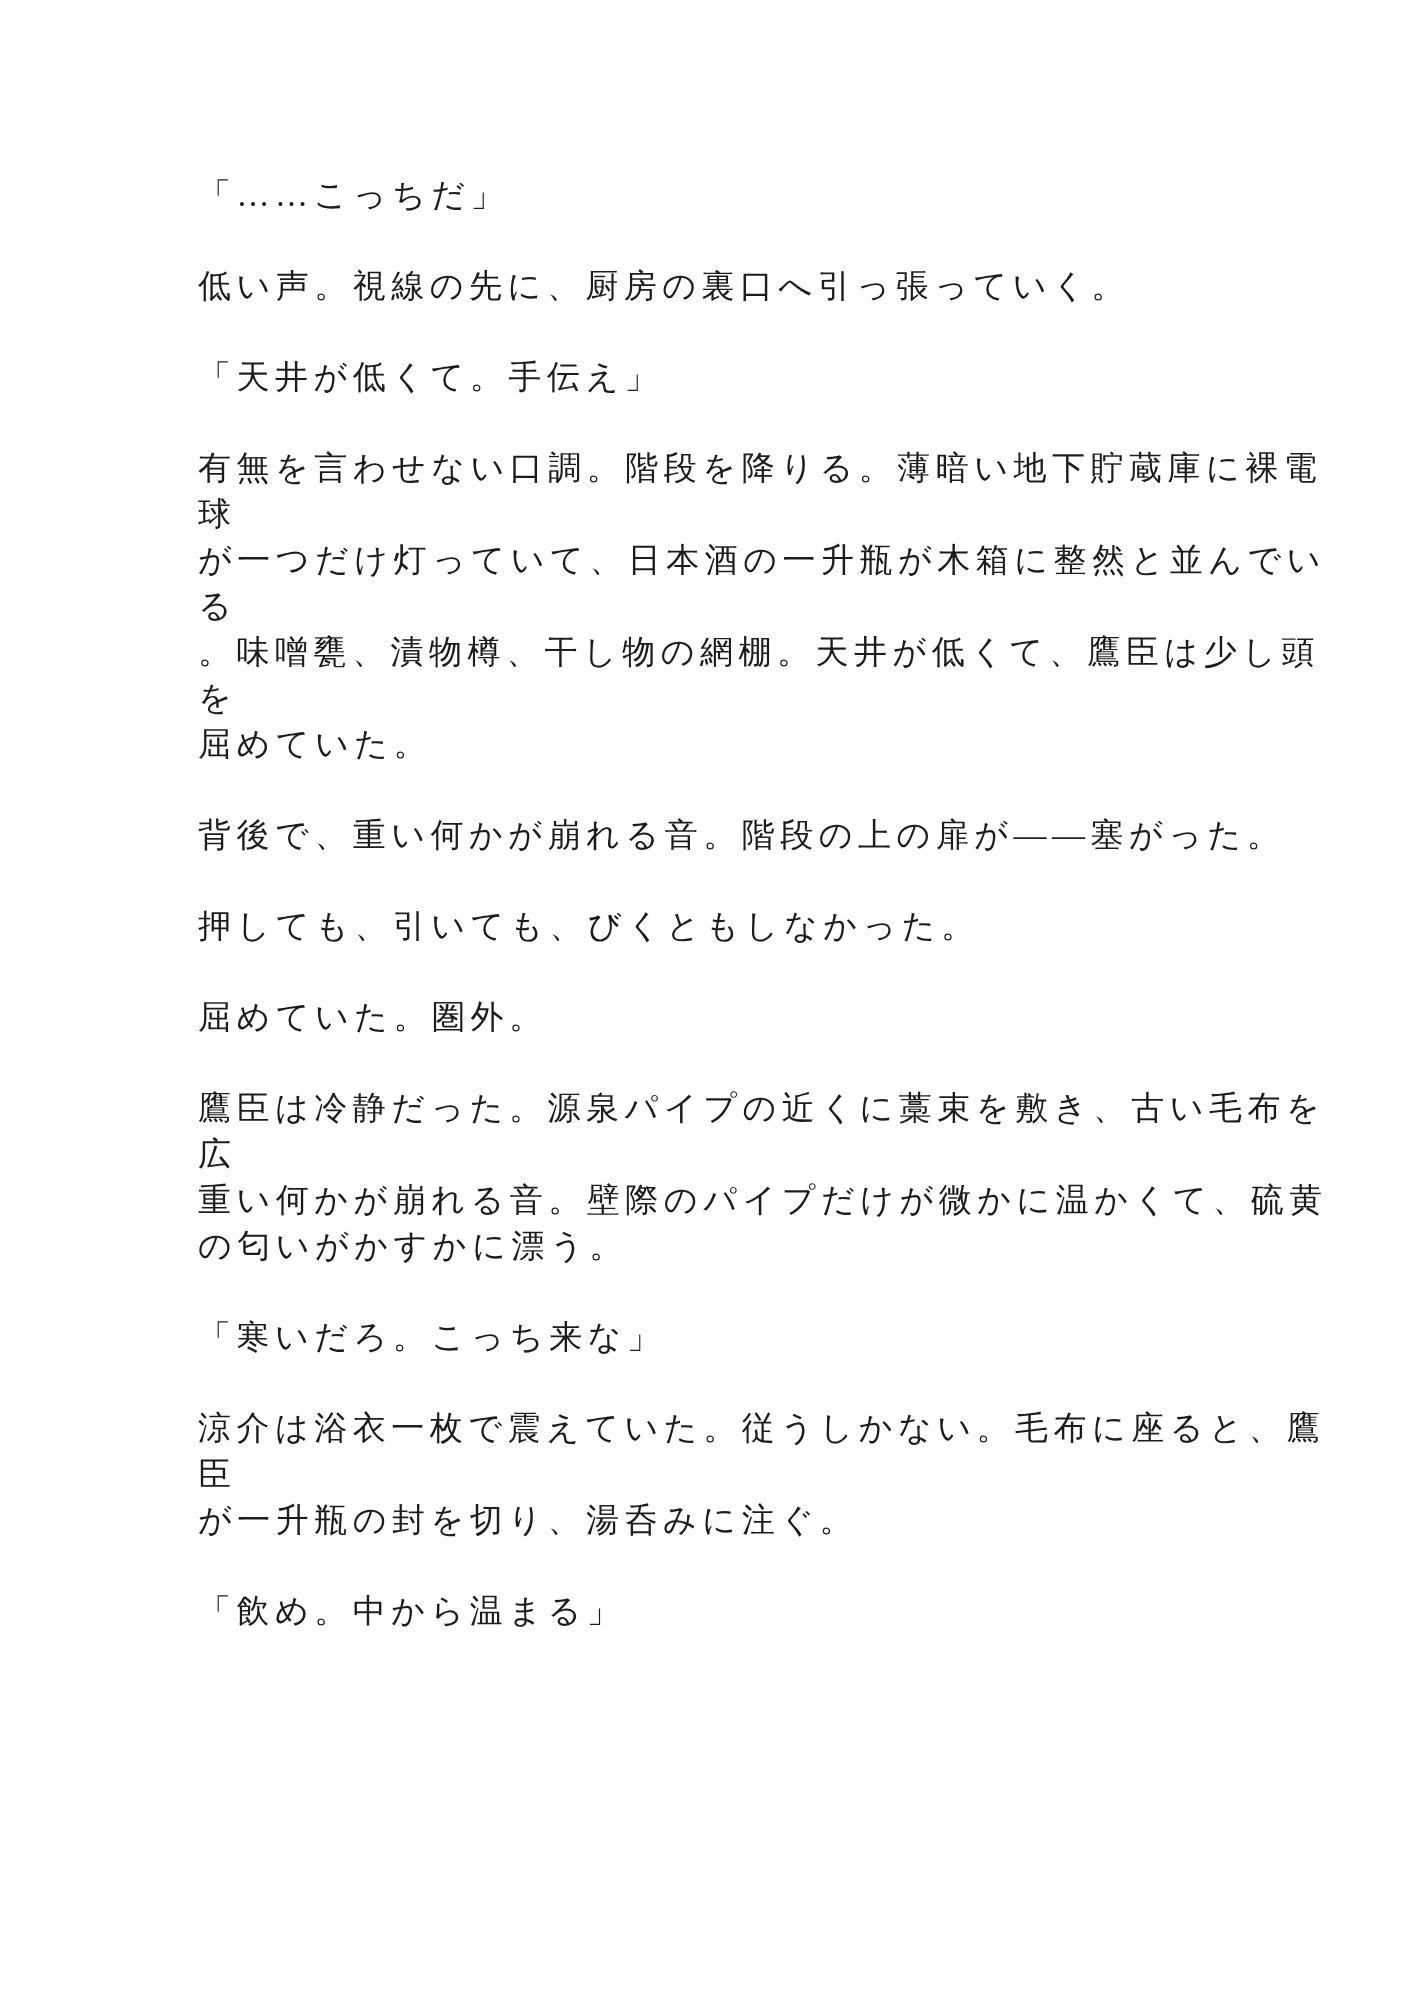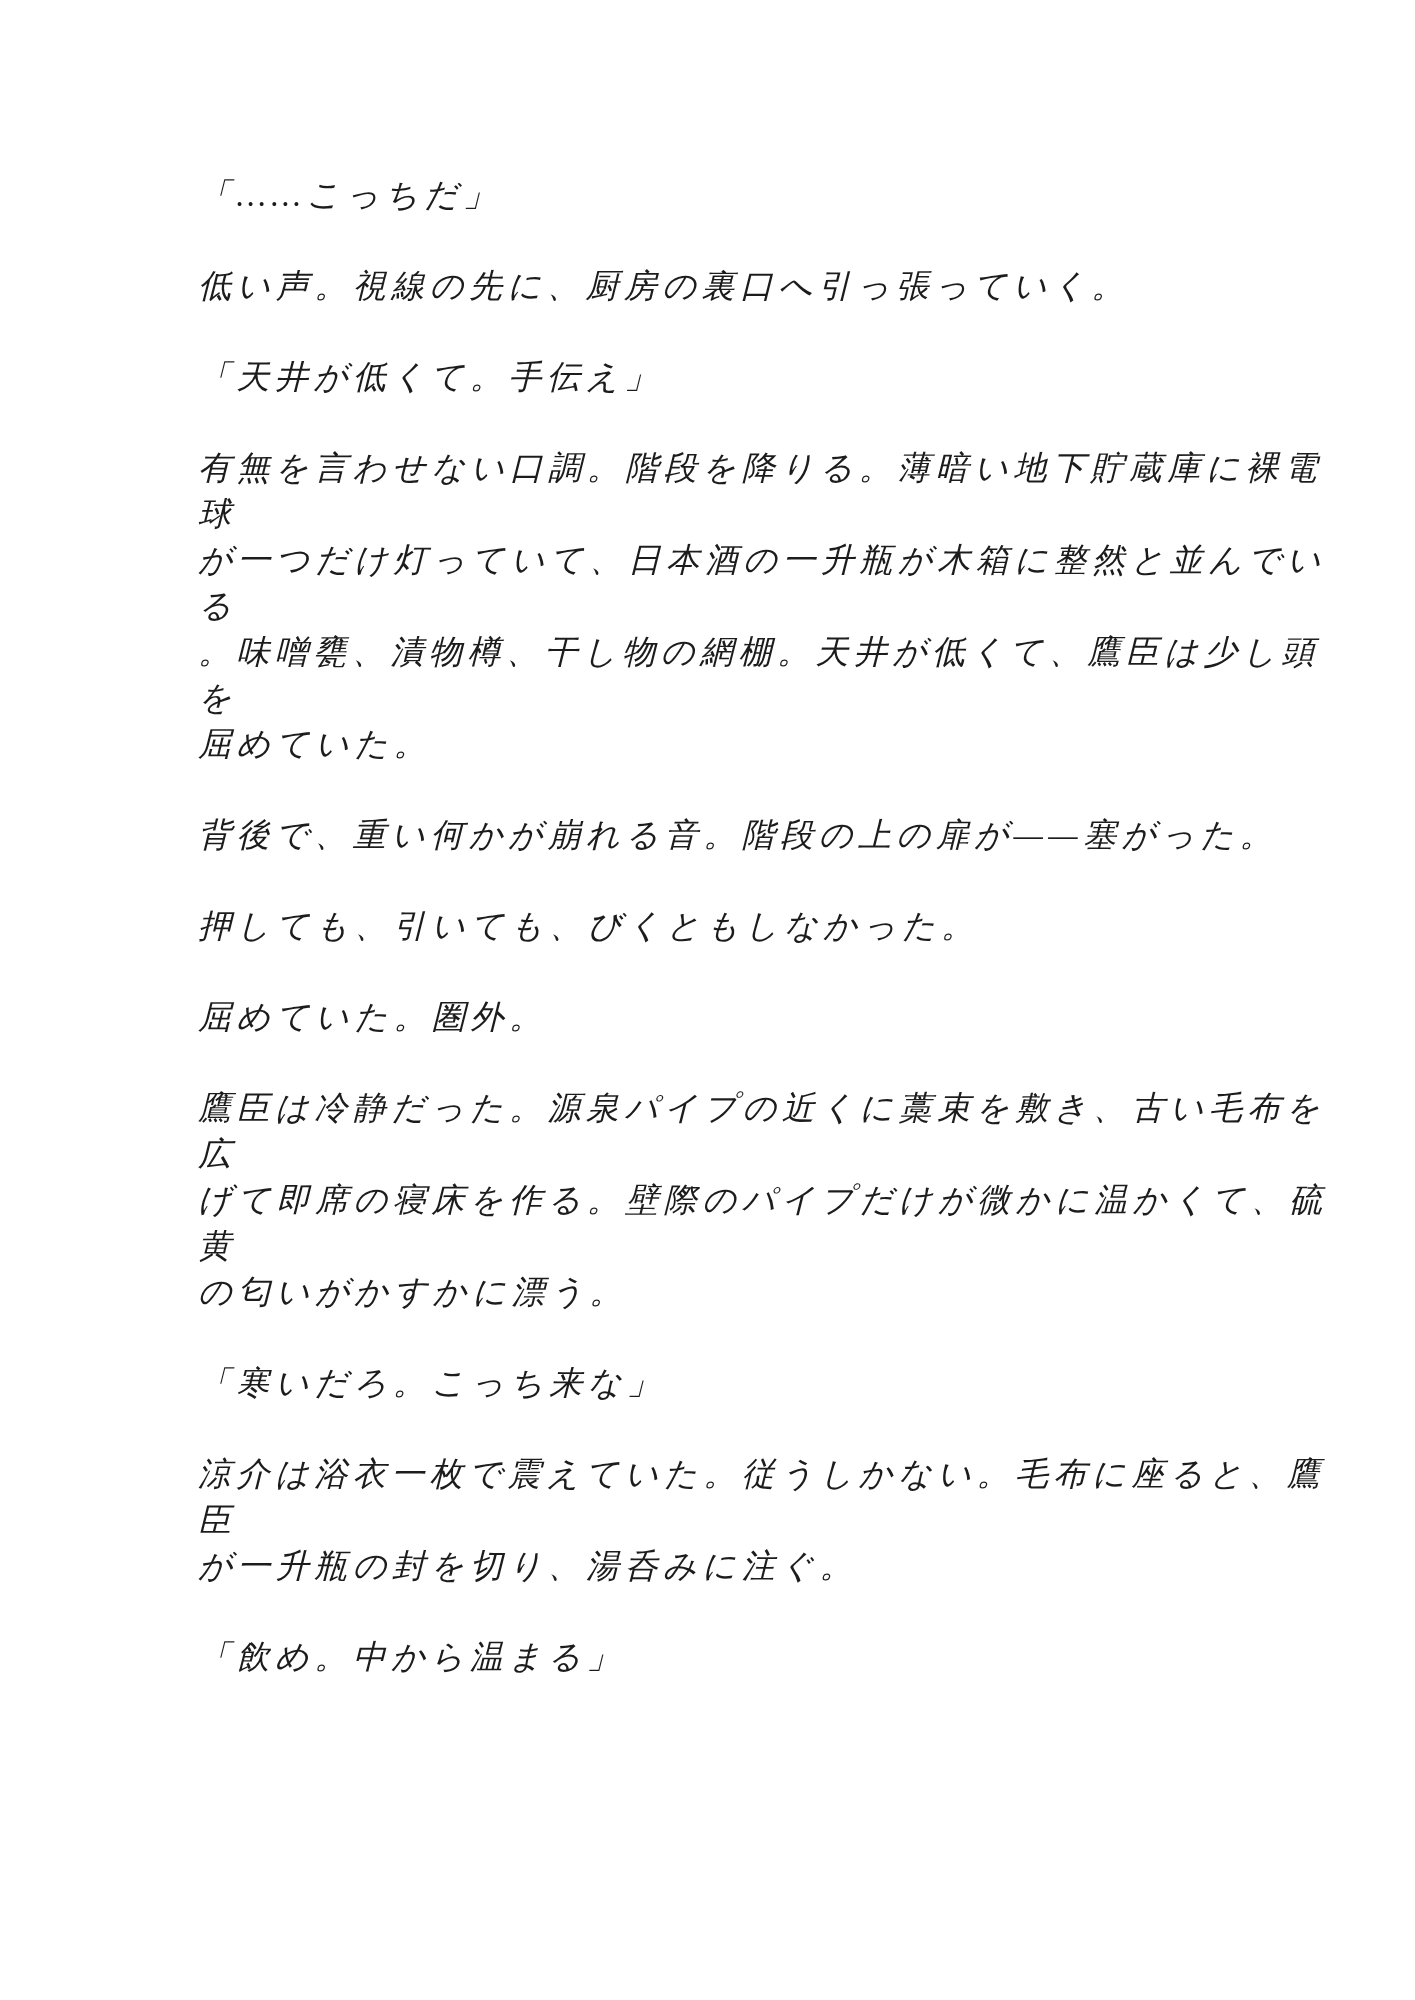--- a/index.html
+++ b/index.html
@@ -7,21 +7,20 @@
     padding: 0;
     background: #ffffff;
   }
   .page {
     position: relative;
     width: 1415px;
     height: 2000px;
     background: #ffffff;
     overflow: hidden;
     font-family: "Liberation Serif", "DejaVu Serif", serif;
-    font-style: italic;
   }
   .text-column {
     position: absolute;
     left: 198px;
     top: 172px;
     width: 1160px;
     color: #1c1c1c;
     font-size: 33px;
     line-height: 46px;
     letter-spacing: 5.5px;
@@ -47,20 +46,20 @@
       <p class="para">低い声。視線の先に、厨房の裏口へ引っ張っていく。</p>
       <p class="para">「天井が低くて。手伝え」</p>
       <p class="para">有無を言わせない口調。階段を降りる。薄暗い地下貯蔵庫に裸電球
 が一つだけ灯っていて、日本酒の一升瓶が木箱に整然と並んでいる
 。味噌甕、漬物樽、干し物の網棚。天井が低くて、鷹臣は少し頭を
 屈めていた。</p>
       <p class="para">背後で、重い何かが崩れる音。階段の上の扉が——塞がった。</p>
       <p class="para">押しても、引いても、びくともしなかった。</p>
       <p class="para">屈めていた。圏外。</p>
       <p class="para">鷹臣は冷静だった。源泉パイプの近くに藁束を敷き、古い毛布を広
-げて即席の寝床を作る。壁際のパイプだけが微かに温かくて、硫黄
+重い何かが崩れる音。壁際のパイプだけが微かに温かくて、硫黄
 の匂いがかすかに漂う。</p>
       <p class="para">「寒いだろ。こっち来な」</p>
       <p class="para">涼介は浴衣一枚で震えていた。従うしかない。毛布に座ると、鷹臣
 が一升瓶の封を切り、湯呑みに注ぐ。</p>
       <p class="para">「飲め。中から温まる」</p>
     </div>
 </div>
 
 </body></html>

